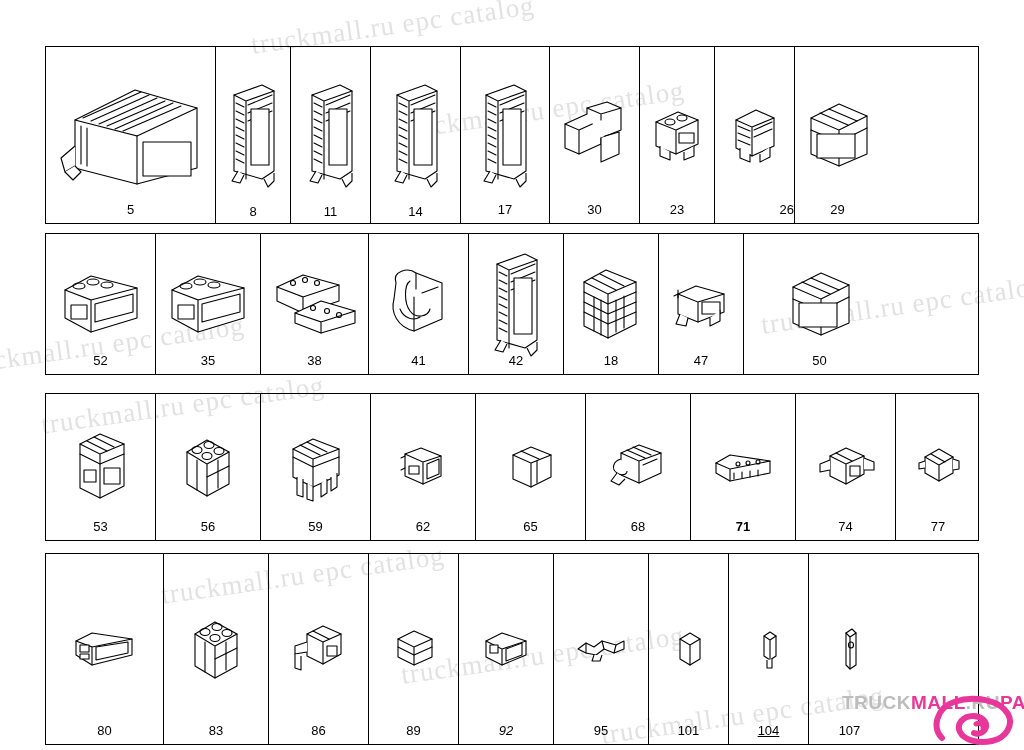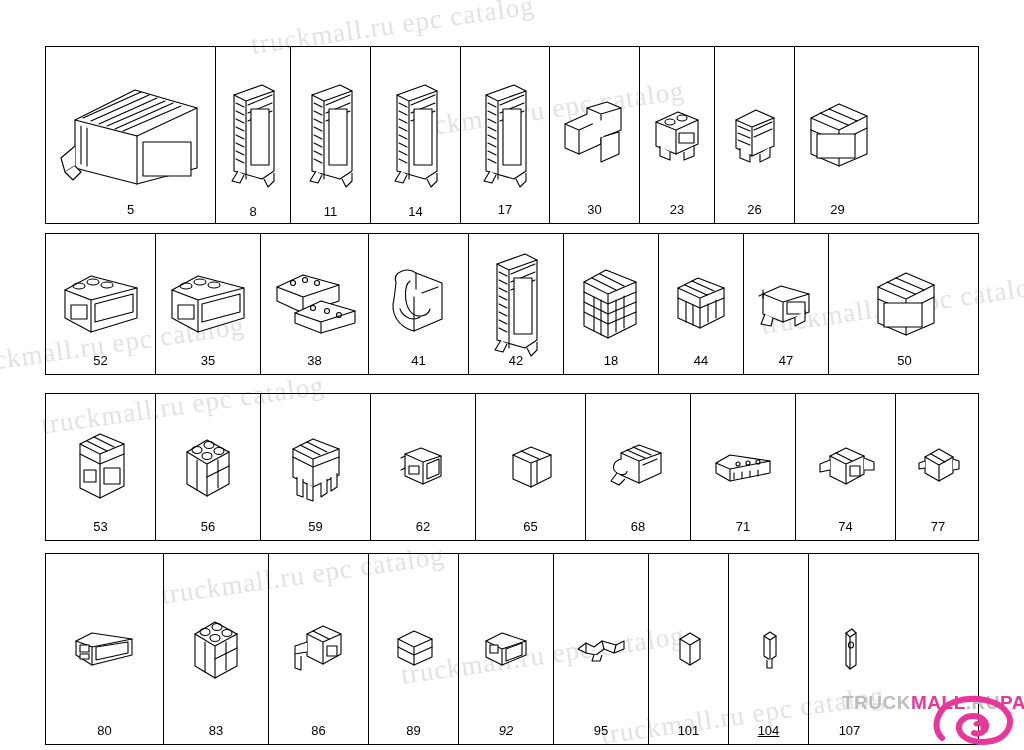--- a/index.html
+++ b/index.html
@@ -203,21 +203,21 @@
       <path d="M8 18 L28 26 L28 50 M28 26 L50 16" stroke="#000" stroke-width="1.1" fill="none" stroke-linecap="round"></path>
       <ellipse cx="22" cy="18" rx="5" ry="3" stroke="#000" stroke-width="1.1" fill="none" stroke-linecap="round"></ellipse>
       <ellipse cx="34" cy="14" rx="5" ry="3" stroke="#000" stroke-width="1.1" fill="none" stroke-linecap="round"></ellipse>
       <rect x="31" y="29" width="15" height="10" stroke="#000" fill="#fff" stroke-width="1.1" stroke-linejoin="round"></rect>
       <path d="M12 42 L12 52 L22 56 L22 48" stroke="#000" fill="#fff" stroke-width="1.1" stroke-linejoin="round"></path>
       <path d="M36 48 L36 56 L46 52 L46 42" stroke="#000" fill="#fff" stroke-width="1.1" stroke-linejoin="round"></path>
     </svg>
         </div>
         <div class="num">23</div>
       </div>
-      <div class="cell" style="width: 80px; flex: 0 0 80px;">
+      <div class="cell" style="width: 80px; flex: 0 0 80px; align-items: flex-end;">
         <div class="art">
           <svg width="58" height="70" viewBox="0 0 58 70">
       <path d="M10 20 L30 10 L48 18 L48 46 L26 56 L10 48 Z" stroke="#000" fill="#fff" stroke-width="1.1" stroke-linejoin="round"></path>
       <path d="M10 20 L26 27 L26 56 M26 27 L48 18" stroke="#000" stroke-width="1.1" fill="none" stroke-linecap="round"></path>
       <path d="M12 26 L24 31 M12 33 L24 38 M12 40 L24 45" stroke="#000" stroke-width="1.1" fill="none" stroke-linecap="round"></path>
       <path d="M28 30 L46 22 M28 37 L46 29" stroke="#000" stroke-width="1.1" fill="none" stroke-linecap="round"></path>
       <path d="M14 48 L14 58 L24 62 L24 54" stroke="#000" fill="#fff" stroke-width="1.1" stroke-linejoin="round"></path>
       <path d="M34 54 L34 62 L44 57 L44 47" stroke="#000" fill="#fff" stroke-width="1.1" stroke-linejoin="round"></path>
     </svg>
         </div>
@@ -317,33 +317,20 @@
       <path d="M8 34 L32 46 M32 46 L60 34 M8 44 L32 56 M32 56 L60 44 M8 54 L32 66 M32 66 L60 54" stroke="#000" stroke-width="1.1" fill="none" stroke-linecap="round"></path>
       <path d="M16 20 L40 32 M24 16 L48 28" stroke="#000" stroke-width="1.1" fill="none" stroke-linecap="round"></path>
       <path d="M18 39 L18 73 M25 42 L25 77" stroke="#000" stroke-width="1.1" fill="none" stroke-linecap="round"></path>
       <path d="M40 42 L40 74 M48 38 L48 70" stroke="#000" stroke-width="1.1" fill="none" stroke-linecap="round"></path>
     </svg>
         </div>
         <div class="num">18</div>
       </div>
       <div class="cell" style="width: 85px; flex: 0 0 85px;">
         <div class="art">
-          <svg width="62" height="72" viewBox="0 0 62 72">
-      <path d="M8 20 L28 10 L54 20 L54 48 L30 60 L8 50 Z" stroke="#000" fill="#fff" stroke-width="1.1" stroke-linejoin="round"></path>
-      <path d="M8 20 L30 30 L30 60 M30 30 L54 20" stroke="#000" stroke-width="1.1" fill="none" stroke-linecap="round"></path>
-      <path d="M8 30 L30 40 M30 40 L54 30" stroke="#000" stroke-width="1.1" fill="none" stroke-linecap="round"></path>
-      <path d="M15 17 L37 27 M22 13 L44 23" stroke="#000" stroke-width="1.1" fill="none" stroke-linecap="round"></path>
-      <path d="M16 34 L16 54 M23 37 L23 57" stroke="#000" stroke-width="1.1" fill="none" stroke-linecap="round"></path>
-      <path d="M38 36 L38 54 M46 32 L46 50" stroke="#000" stroke-width="1.1" fill="none" stroke-linecap="round"></path>
-    </svg>
-        </div>
-        <div class="num">44</div>
-      </div>
-      <div class="cell" style="width: 85px; flex: 0 0 85px;">
-        <div class="art">
           <svg width="70" height="56" viewBox="0 0 70 56">
       <path d="M12 18 L30 10 L58 18 L58 36 L32 46 L12 38 Z" stroke="#000" fill="#fff" stroke-width="1.1" stroke-linejoin="round"></path>
       <path d="M12 18 L32 26 L32 46 M32 26 L58 18" stroke="#000" stroke-width="1.1" fill="none" stroke-linecap="round"></path>
       <rect x="36" y="26" width="18" height="12" stroke="#000" fill="#fff" stroke-width="1.1" stroke-linejoin="round"></rect>
       <path d="M12 14 L12 22 M8 20 L12 18" stroke="#000" stroke-width="1.1" fill="none" stroke-linecap="round"></path>
       <path d="M14 38 L10 48 L20 50 L22 42" stroke="#000" fill="#fff" stroke-width="1.1" stroke-linejoin="round"></path>
       <path d="M44 42 L44 50 L54 45 L54 34" stroke="#000" fill="#fff" stroke-width="1.1" stroke-linejoin="round"></path>
     </svg>
         </div>
         <div class="num">47</div>
@@ -434,21 +421,21 @@
       <path d="M16 16 L34 8 L56 16 L56 36 L34 46 L16 38 Z" stroke="#000" fill="#fff" stroke-width="1.1" stroke-linejoin="round"></path>
       <path d="M16 16 L34 24 L34 46 M34 24 L56 16" stroke="#000" stroke-width="1.1" fill="none" stroke-linecap="round"></path>
       <path d="M22 13 L40 21 M28 10 L46 18" stroke="#000" stroke-width="1.1" fill="none" stroke-linecap="round"></path>
       <path d="M16 22 C8 24 6 32 12 36 C16 39 22 38 22 34" stroke="#000" fill="#fff" stroke-width="1.1" stroke-linejoin="round"></path>
       <path d="M12 36 L6 44 L14 48 L20 42" stroke="#000" fill="#fff" stroke-width="1.1" stroke-linejoin="round"></path>
       <path d="M38 28 L52 22" stroke="#000" stroke-width="1.1" fill="none" stroke-linecap="round"></path>
     </svg>
         </div>
         <div class="num">68</div>
       </div>
-      <div class="cell" style="width: 105px; flex: 0 0 105px;">
+      <div class="cell" style="width: 105px; flex: 0 0 105px; font-weight: bold;">
         <div class="art">
           <svg width="70" height="40" viewBox="0 0 70 40">
       <path d="M8 16 L22 8 L62 14 L62 26 L22 34 L8 26 Z" stroke="#000" fill="#fff" stroke-width="1.1" stroke-linejoin="round"></path>
       <path d="M8 16 L22 22 L22 34 M22 22 L62 14" stroke="#000" stroke-width="1.1" fill="none" stroke-linecap="round"></path>
       <circle cx="30" cy="17" r="2" stroke="#000" stroke-width="1.1" fill="none" stroke-linecap="round"></circle>
       <circle cx="40" cy="16" r="2" stroke="#000" stroke-width="1.1" fill="none" stroke-linecap="round"></circle>
       <circle cx="50" cy="15" r="2" stroke="#000" stroke-width="1.1" fill="none" stroke-linecap="round"></circle>
       <path d="M26 26 L26 32 M34 25 L34 31 M42 24 L42 30 M50 23 L50 29" stroke="#000" stroke-width="1.1" fill="none" stroke-linecap="round"></path>
     </svg>
         </div>

